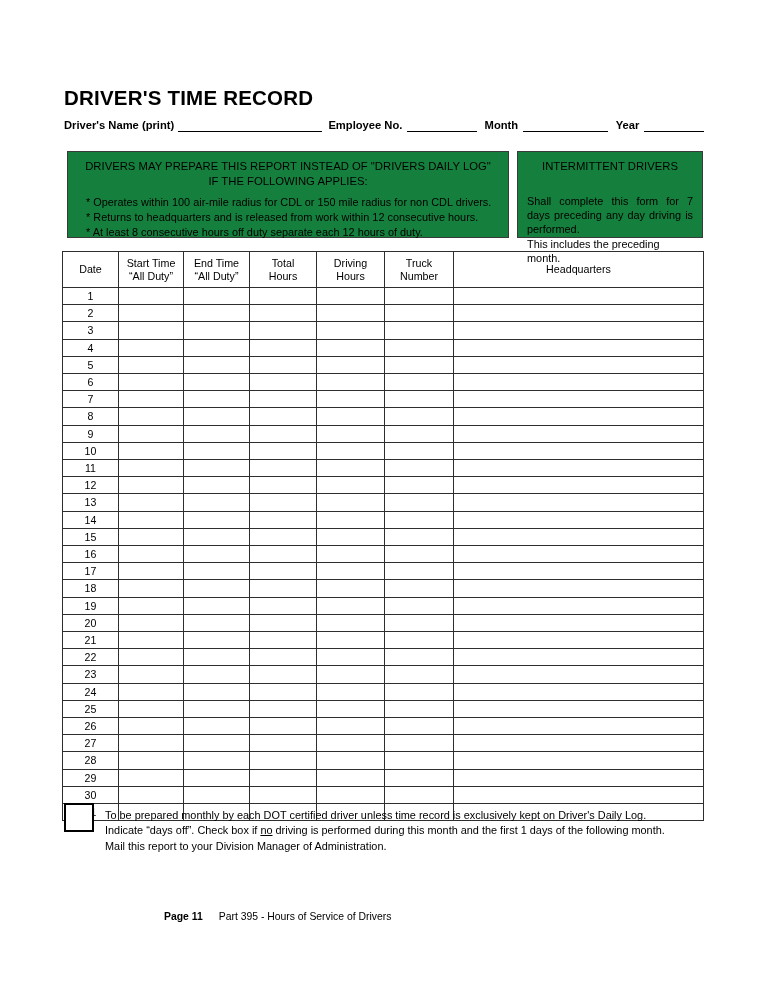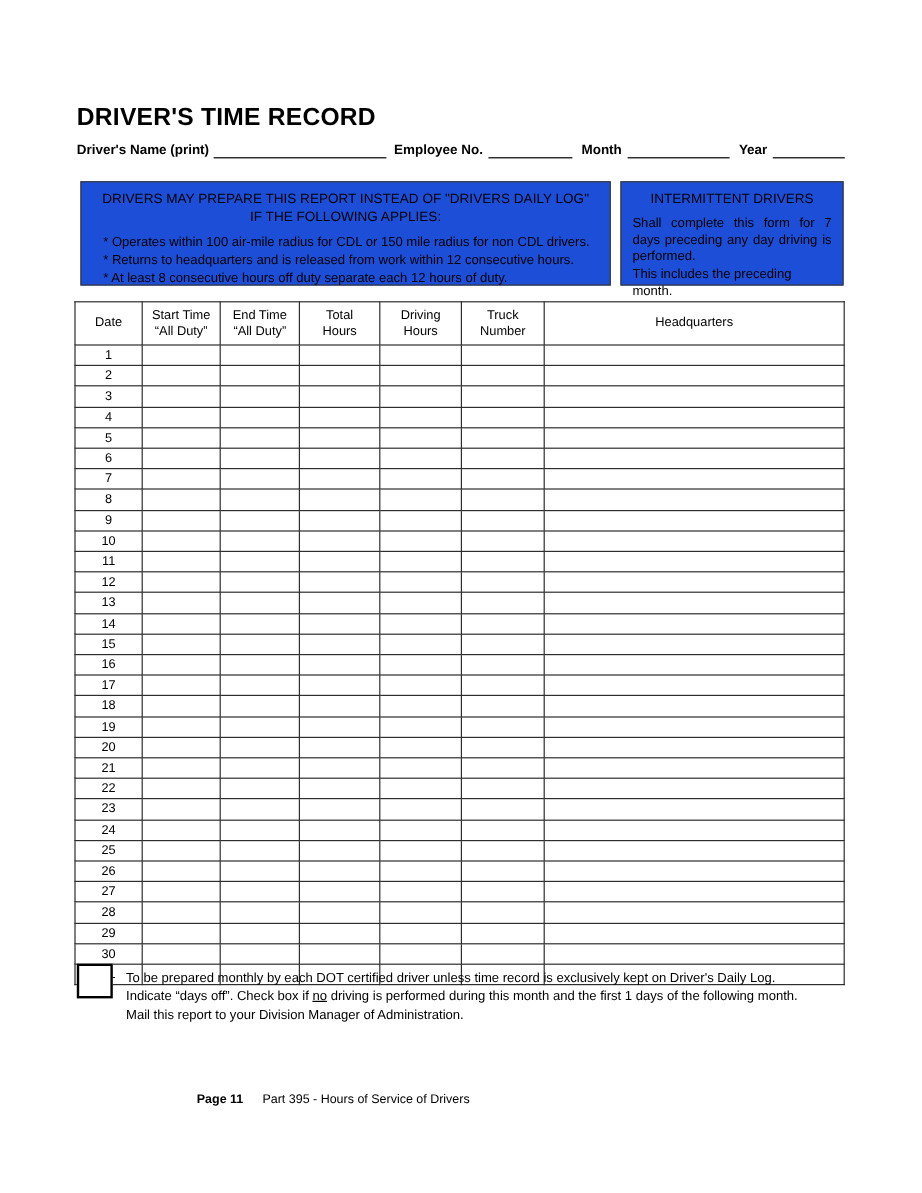--- a/index.html
+++ b/index.html
@@ -59,21 +59,21 @@
   .rule-name { width: 150px; margin: 0 6px 0 4px; }
   .rule-emp  { width: 72px;  margin: 0 8px 0 5px; }
   .rule-mon  { width: 88px;  margin: 0 8px 0 5px; }
   .rule-yr   { width: 62px;  margin: 0 0 0 5px; }
 
   
   .box {
     position: absolute;
     border: 1.4px solid #3a3a3a;
     box-sizing: border-box;
-    background: #1d4ed8;
+    background: #15803d;
   }
   .box-left {
     left: 67px;
     top: 151px;
     width: 442px;
     height: 87px;
     padding: 7px 9px 0 9px;
   }
   .box-right {
     left: 517px;
@@ -84,21 +84,21 @@
   }
   .box-head {
     text-align: center;
     font-size: 11.3px;
     line-height: 14.5px;
   }
   .box-head-r {
     text-align: center;
     font-size: 11.3px;
     line-height: 14.5px;
-    margin-bottom: 5px;
+    margin-bottom: 20px;
   }
   .bullet-list {
     margin-top: 7px;
   }
   .bullet-list div {
     font-size: 10.9px;
     line-height: 15.2px;
     padding-left: 9px;
   }
   .box-right p {

